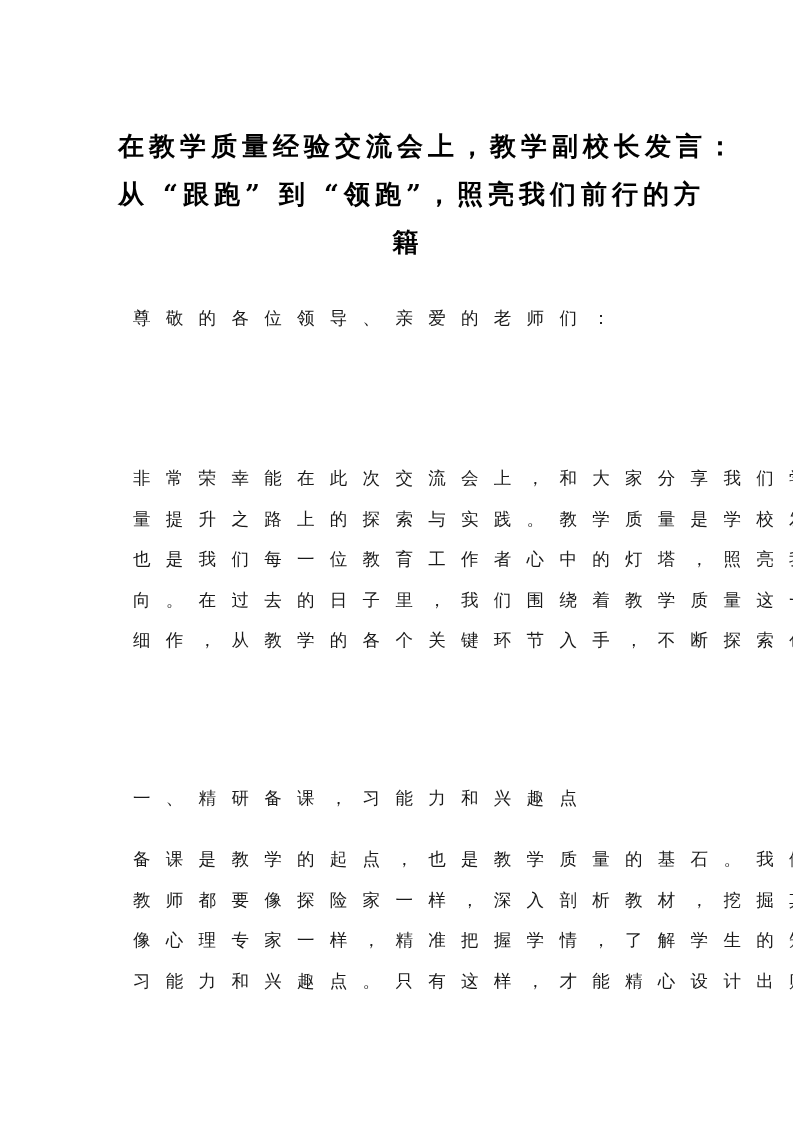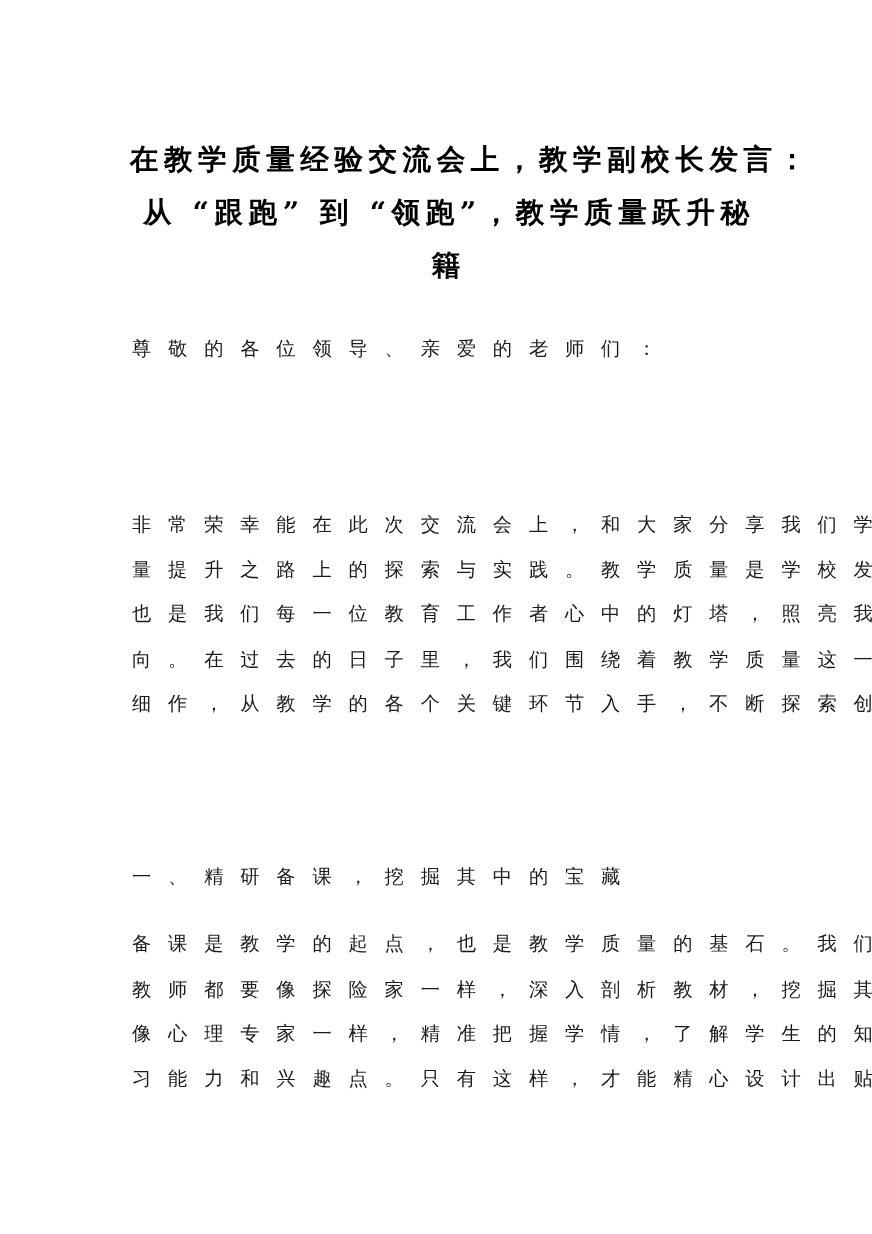--- a/index.html
+++ b/index.html
@@ -52,53 +52,54 @@
       width: 580px;
       font-size: 17.5px;
       letter-spacing: 15.3px;
       line-height: 40.5px;
       color: #1a1a1a;
       margin: 0;
     }
     .body-text .bline {
       display: block;
       white-space: nowrap;
+      margin-left: 13px;
     }
     #greeting { top: 298px; }
     #hello { top: 377px; }
     #para1 { top: 458px; }
     #heading1 { top: 778px; }
     #para2 { top: 839px; }
   </style>
 </head>
 <body>
 
 <div class="page">
 
   <h1 class="title">
     <span class="tline">在教学质量经验交流会上，教学副校长发言：</span>
-    <span class="tline">从 “跟跑” 到 “领跑”，教学质量跃升秘</span>
+    <span class="tline">从 “跟跑” 到 “领跑”，照亮我们前行的方</span>
     <span class="tline center">籍</span>
   </h1>
 
   <p class="body-text" id="greeting">
     <span class="bline">尊敬的各位领导、亲爱的老师们：</span>
   </p>
 
 
   <p class="body-text" id="para1">
     <span class="bline">非常荣幸能在此次交流会上，和大家分享我们学校在教学质</span>
     <span class="bline">量提升之路上的探索与实践。教学质量是学校发展的生命线，</span>
     <span class="bline">也是我们每一位教育工作者心中的灯塔，照亮我们前行的方</span>
     <span class="bline">向。在过去的日子里，我们围绕着教学质量这一核心，深耕</span>
     <span class="bline">细作，从教学的各个关键环节入手，不断探索创新，力求为</span>
   </p>
 
   <p class="body-text" id="heading1">
-    <span class="bline">一、精研备课，挖掘其中的宝藏</span>
+    <span class="bline">一、精研备课，习能力和兴趣点</span>
   </p>
 
   <p class="body-text" id="para2">
     <span class="bline">备课是教学的起点，也是教学质量的基石。我们要求每一位</span>
     <span class="bline">教师都要像探险家一样，深入剖析教材，挖掘其中的宝藏；</span>
     <span class="bline">像心理专家一样，精准把握学情，了解学生的知识储备、学</span>
     <span class="bline">习能力和兴趣点。只有这样，才能精心设计出贴合学生实际</span>
   </p>
 
 </div>

